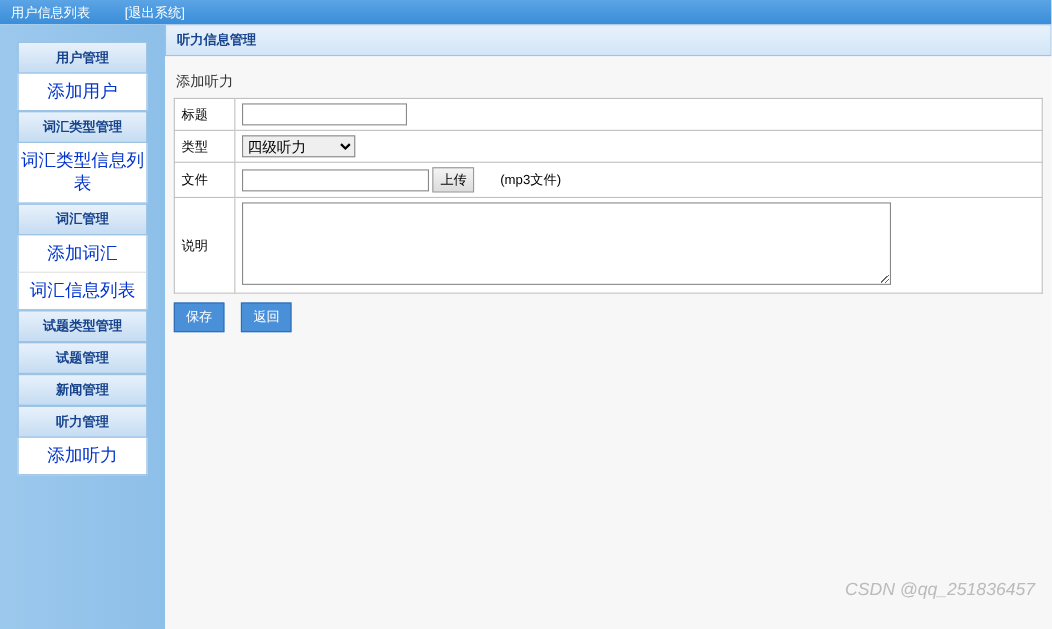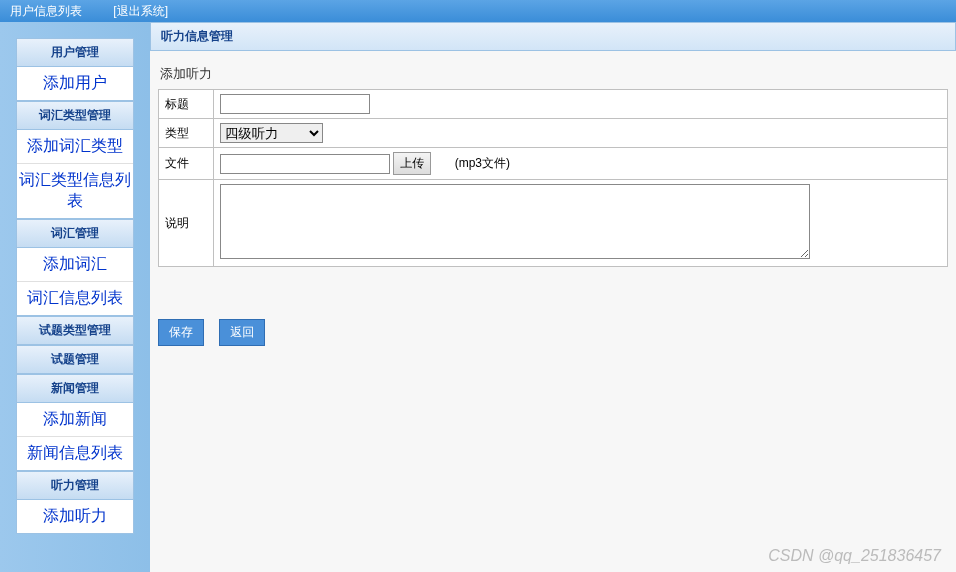--- a/index.html
+++ b/index.html
@@ -82,26 +82,25 @@
 
 .btn-row { padding: 8px 0; }
 .action-btn {
   background: #4a90d9;
   color: #fff;
   border: 1px solid #2f6db3;
   padding: 4px 10px;
   font-size: 12px;
   cursor: pointer;
   margin-right: 12px;
-  margin-top: 44px;
 }
 
 .watermark {
   position: fixed;
-  bottom: 7px;
+  bottom: 26px;
   right: 15px;
   color: #bbb;
   font-size: 16px;
   font-style: italic;
   pointer-events: none;
 }
 </style>
 </head>
 <body>
 
@@ -116,21 +115,20 @@
     <div class="menu-group">
       <div class="menu-header">用户管理</div>
       <div class="menu-items">
         <div class="menu-item">添加用户</div>
       </div>
     </div>
 
     <div class="menu-group">
       <div class="menu-header">词汇类型管理</div>
       <div class="menu-items">
-        <div class="menu-item">添加词汇类型</div>
         <div class="menu-item">词汇类型信息列表</div>
       </div>
     </div>
 
     <div class="menu-group">
       <div class="menu-header">词汇管理</div>
       <div class="menu-items">
         <div class="menu-item">添加词汇</div>
         <div class="menu-item">词汇信息列表</div>
       </div>
@@ -139,24 +137,20 @@
     <div class="menu-group">
       <div class="menu-header">试题类型管理</div>
     </div>
 
     <div class="menu-group">
       <div class="menu-header">试题管理</div>
     </div>
 
     <div class="menu-group">
       <div class="menu-header">新闻管理</div>
-      <div class="menu-items">
-        <div class="menu-item">添加新闻</div>
-        <div class="menu-item">新闻信息列表</div>
-      </div>
     </div>
 
     <div class="menu-group">
       <div class="menu-header">听力管理</div>
       <div class="menu-items">
         <div class="menu-item">添加听力</div>
       </div>
     </div>
 
 

